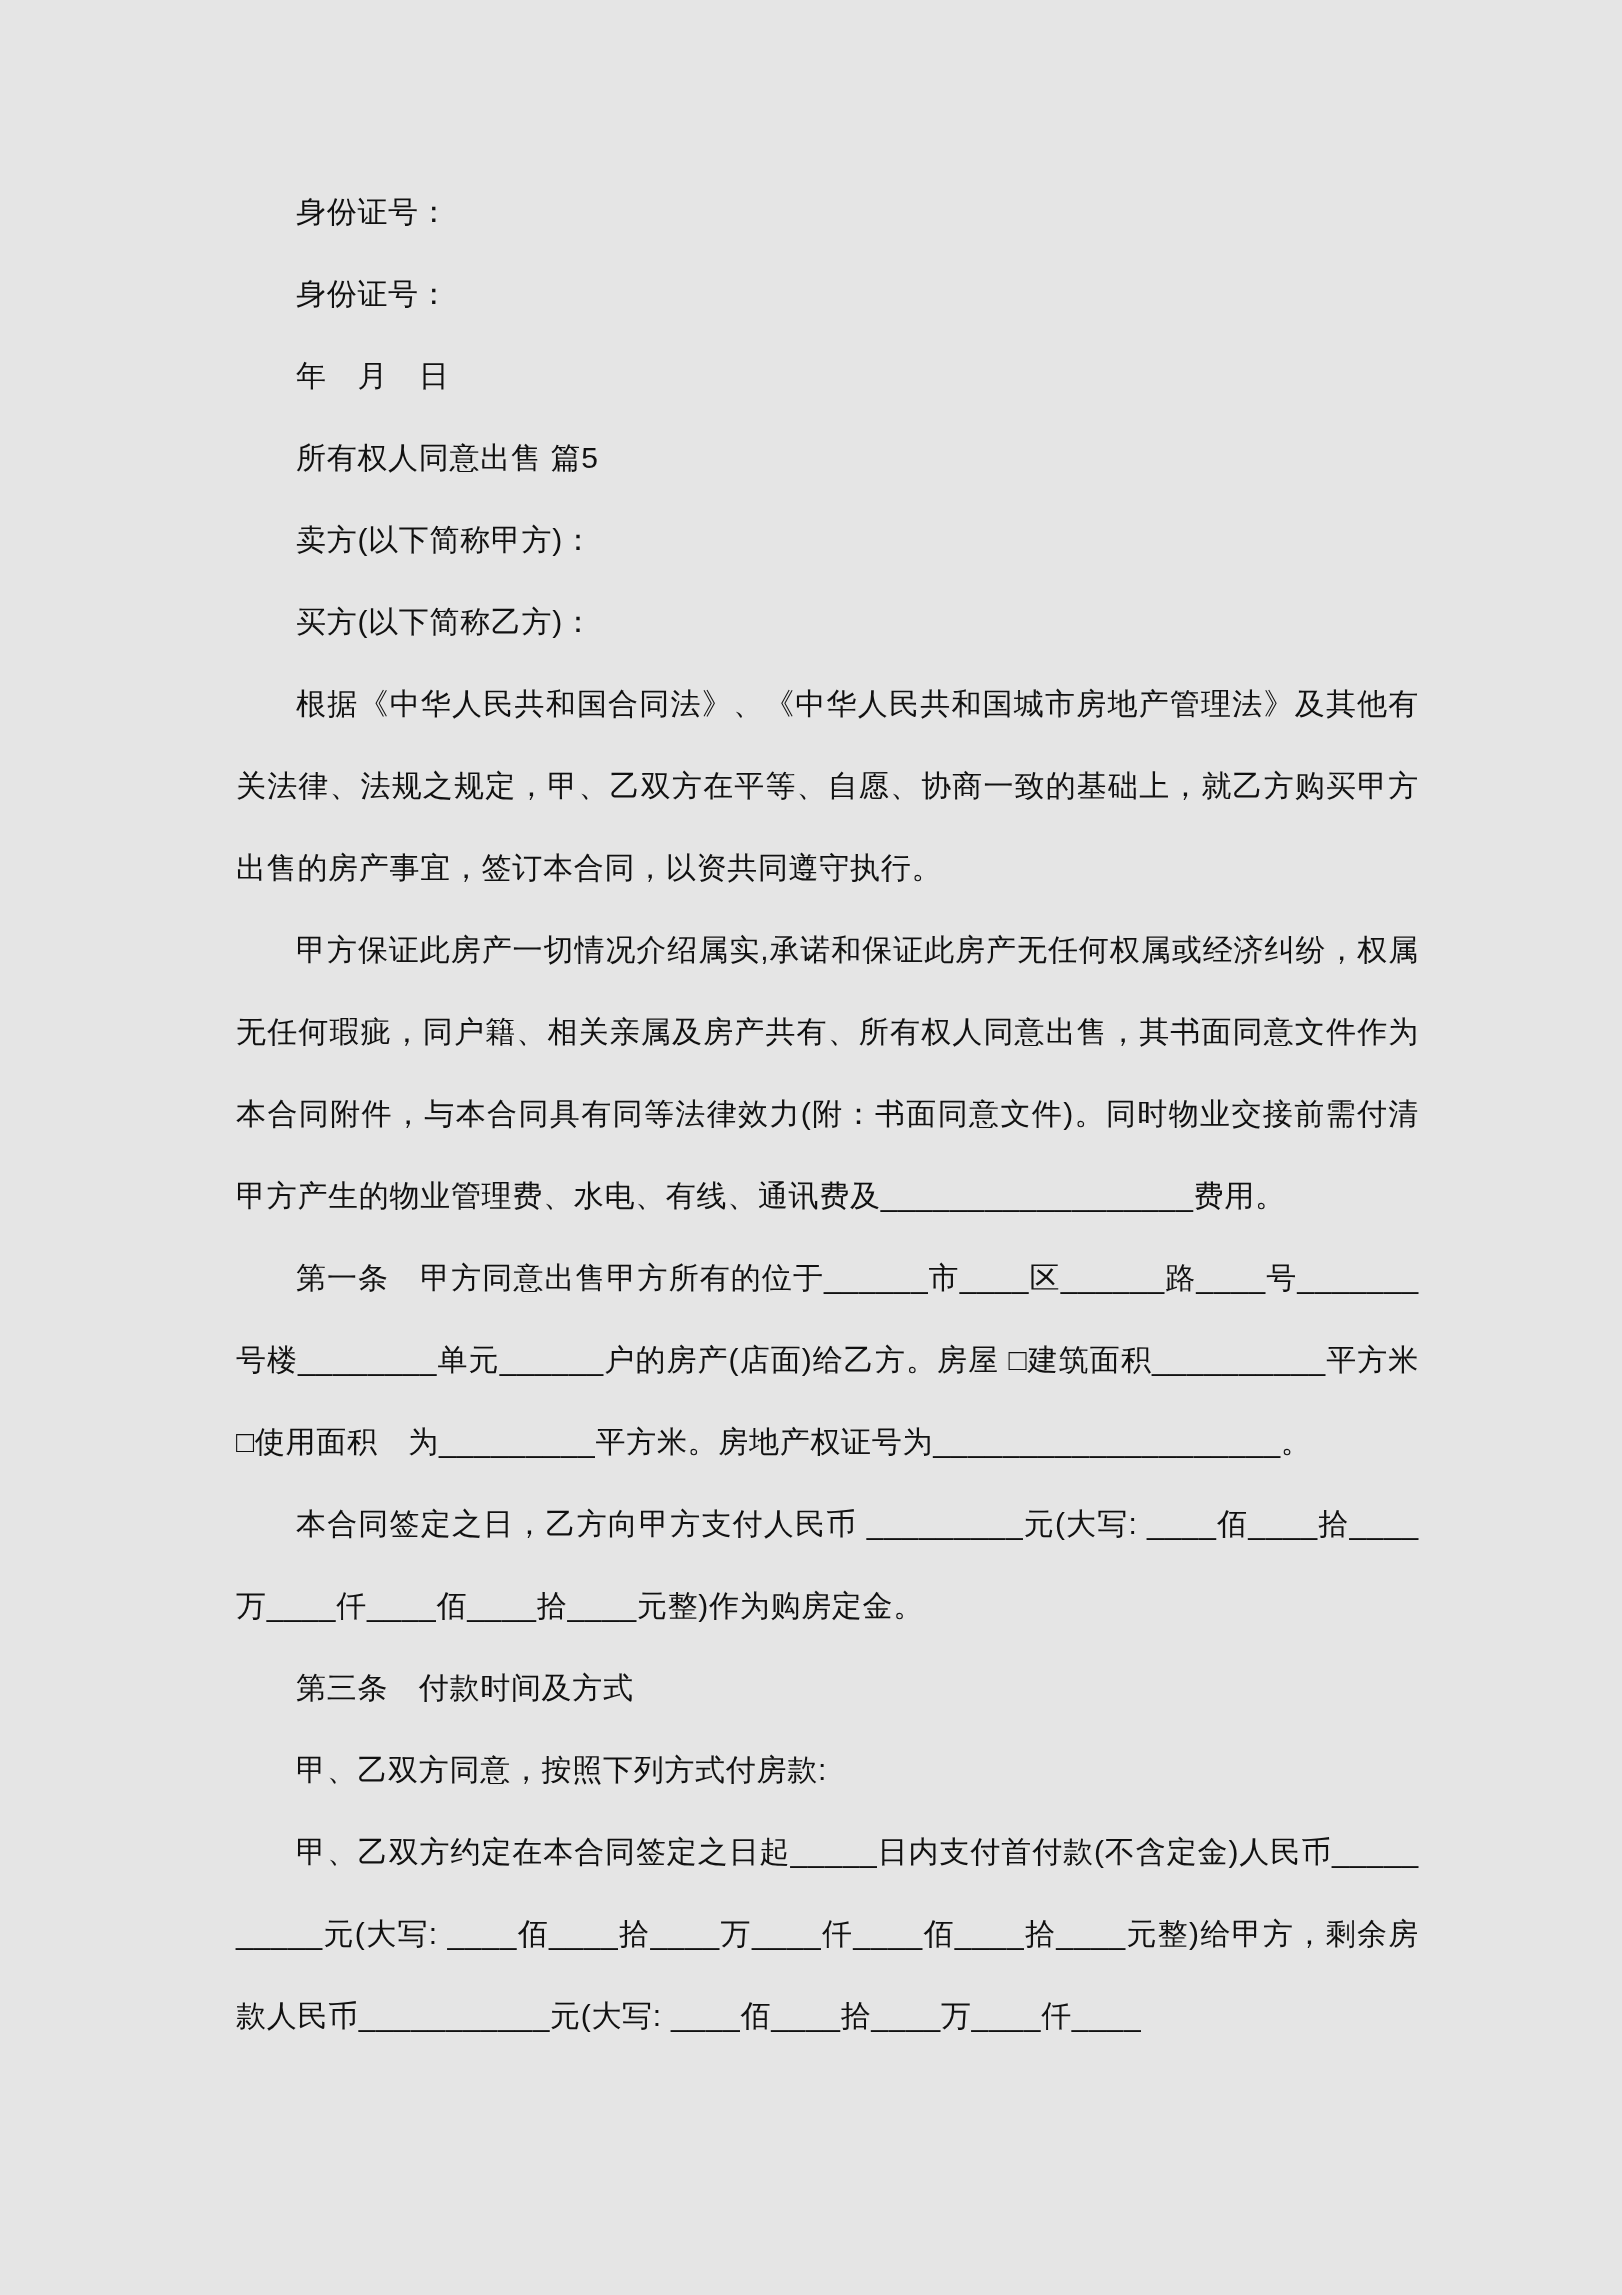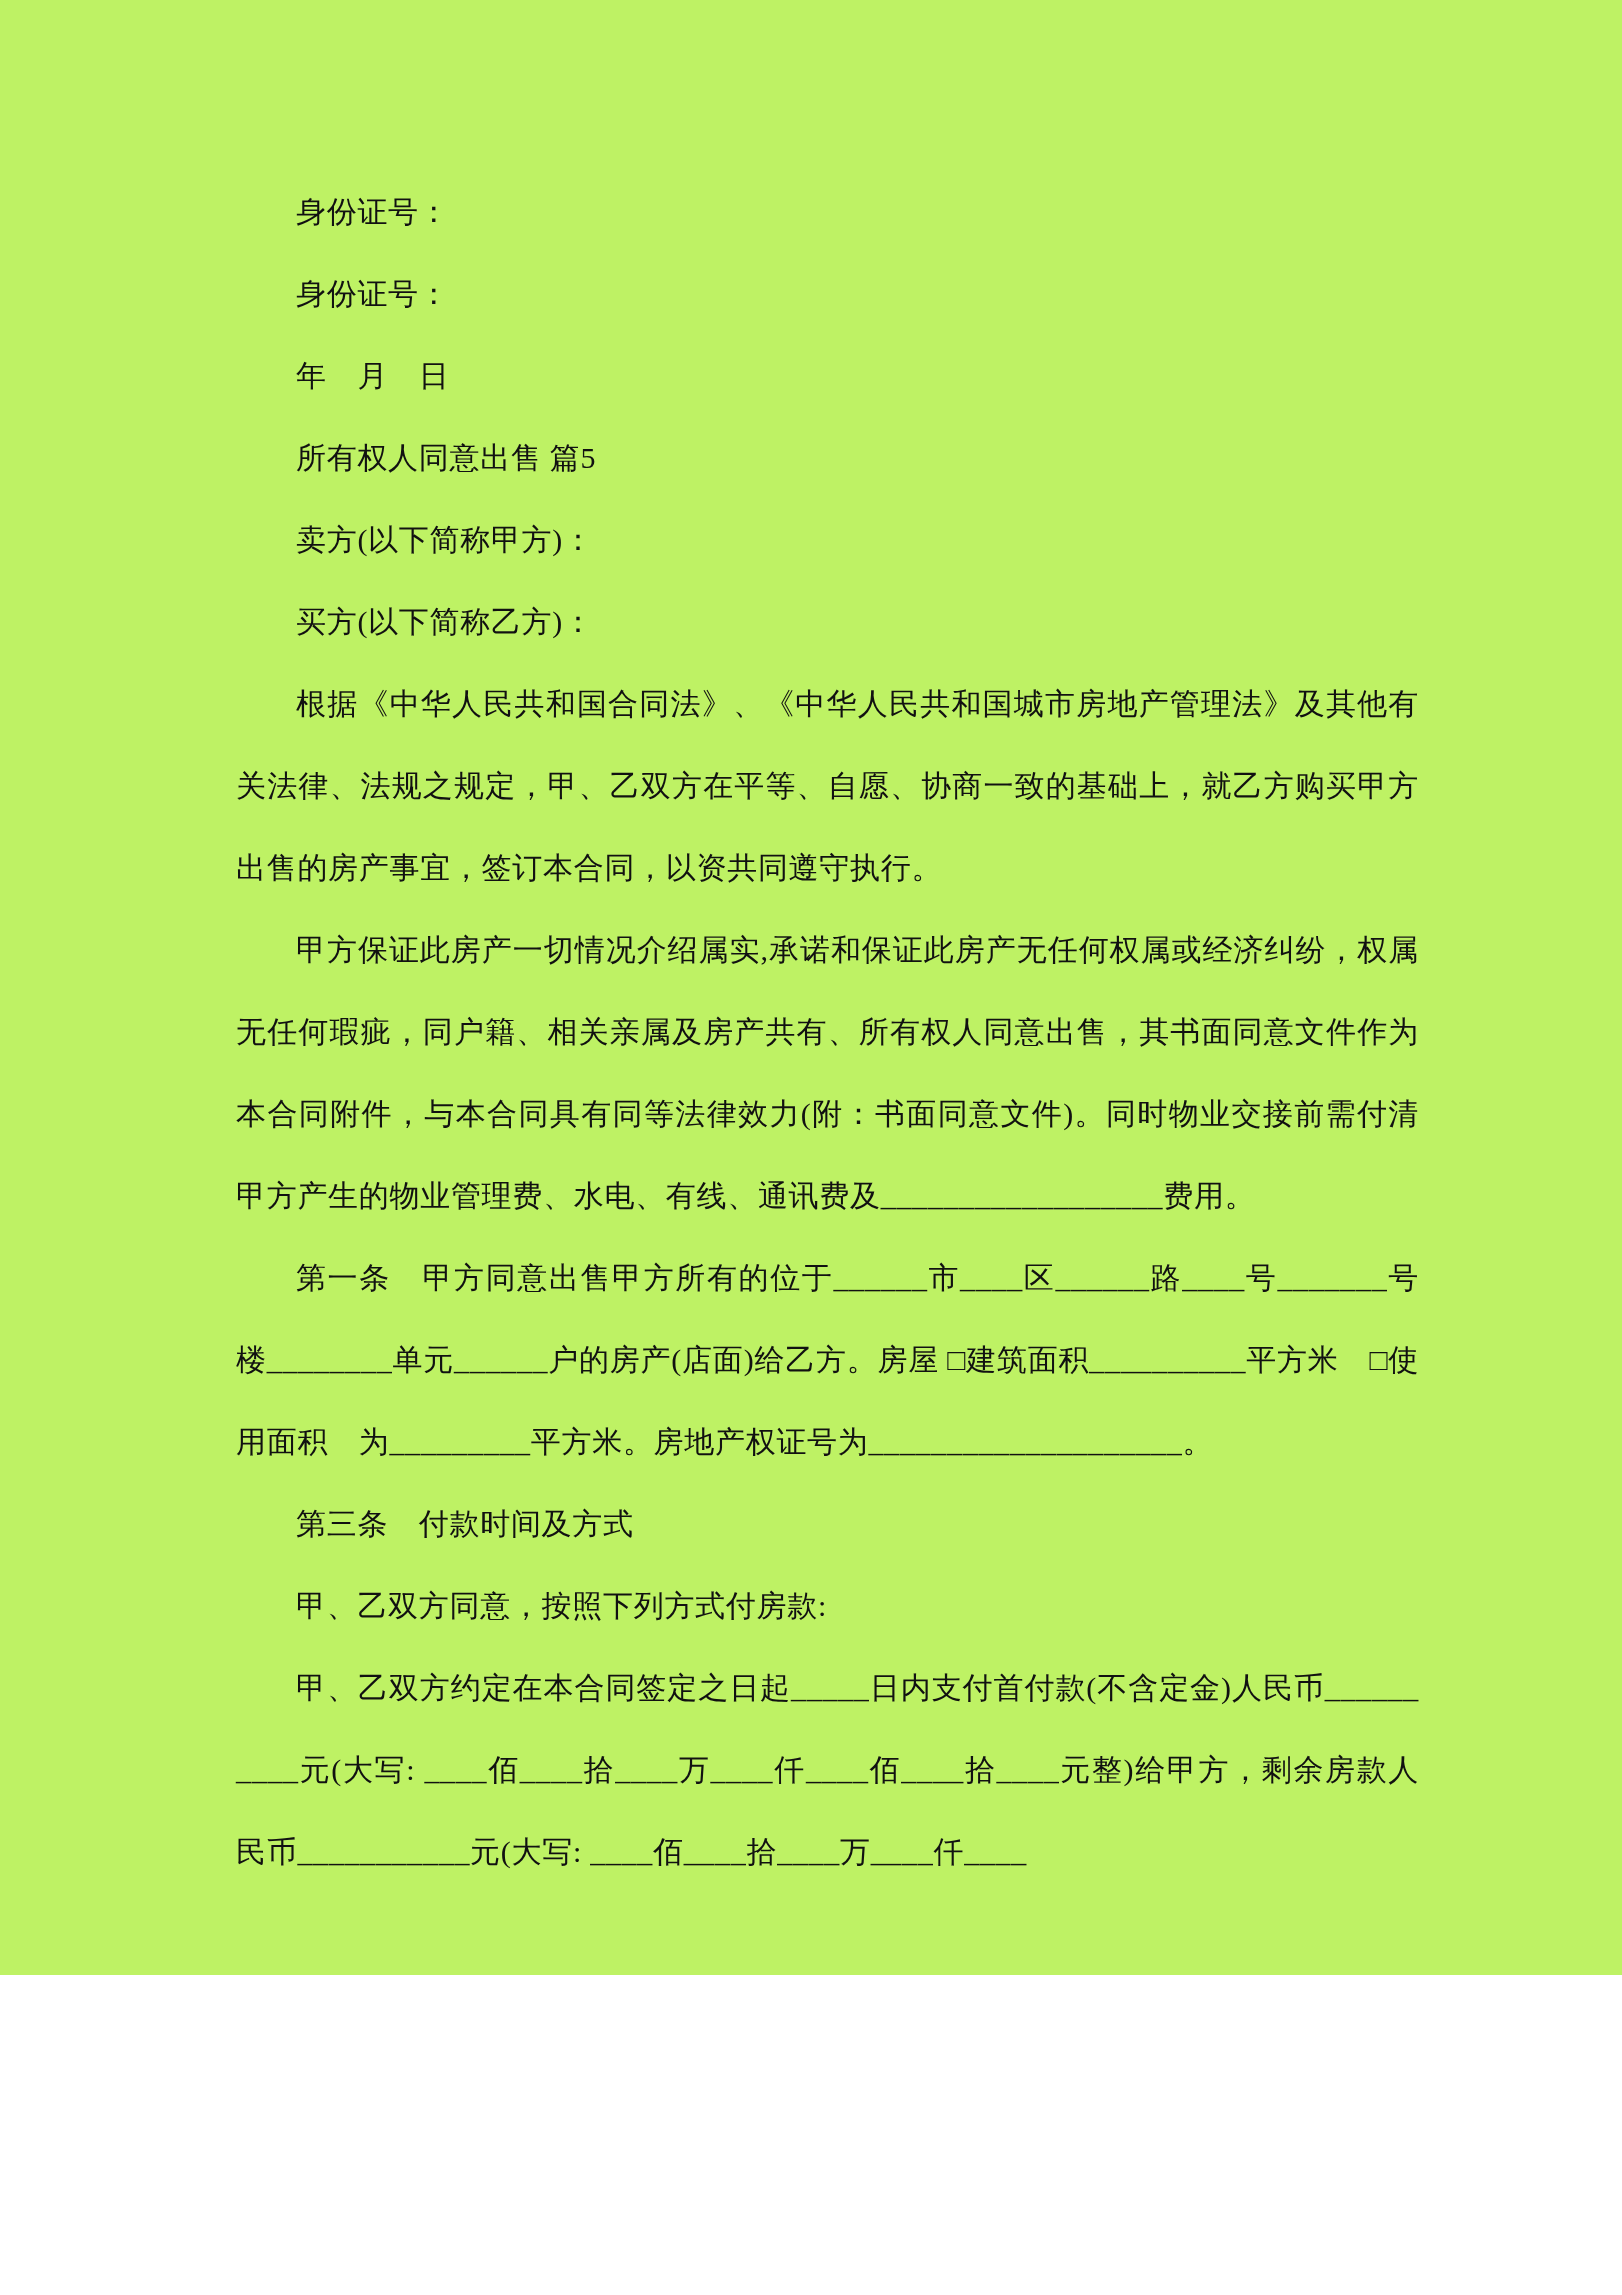--- a/index.html
+++ b/index.html
@@ -3,24 +3,24 @@
 <meta charset="utf-8">
 <style>
   html, body {
     margin: 0;
     padding: 0;
     background: #ffffff;
   }
   .page {
     position: relative;
     width: 1623px;
-    height: 1975px;
-    background: #bef264;
+    height: 2295px;
+    background: #e5e5e5;
     overflow: hidden;
-    font-family: Liberation Serif, serif;
+    font-family: Liberation Sans, sans-serif;
   }
   .doc-body {
     position: absolute;
     left: 236px;
     top: 171px;
     width: 1183px;
   }
   .doc-body p {
     margin: 0;
     padding: 0;
@@ -41,18 +41,19 @@
   <div class="doc-body">
       <p>身份证号：</p>
       <p>身份证号：</p>
       <p>年　月　日</p>
       <p>所有权人同意出售 篇5</p>
       <p>卖方(以下简称甲方)：</p>
       <p>买方(以下简称乙方)：</p>
       <p>根据《中华人民共和国合同法》、《中华人民共和国城市房地产管理法》及其他有关法律、法规之规定，甲、乙双方在平等、自愿、协商一致的基础上，就乙方购买甲方出售的房产事宜，签订本合同，以资共同遵守执行。</p>
       <p>甲方保证此房产一切情况介绍属实,承诺和保证此房产无任何权属或经济纠纷，权属无任何瑕疵，同户籍、相关亲属及房产共有、所有权人同意出售，其书面同意文件作为本合同附件，与本合同具有同等法律效力(附：书面同意文件)。同时物业交接前需付清甲方产生的物业管理费、水电、有线、通讯费及__________________费用。</p>
       <p>第一条　甲方同意出售甲方所有的位于______市____区______路____号_______号楼________单元______户的房产(店面)给乙方。房屋 □建筑面积__________平方米　□使用面积　为_________平方米。房地产权证号为____________________。</p>
+      <p>本合同签定之日，乙方向甲方支付人民币 _________元(大写: ____佰____拾____万____仟____佰____拾____元整)作为购房定金。</p>
       <p>第三条　付款时间及方式</p>
       <p>甲、乙双方同意，按照下列方式付房款:</p>
       <p>甲、乙双方约定在本合同签定之日起_____日内支付首付款(不含定金)人民币__________元(大写: ____佰____拾____万____仟____佰____拾____元整)给甲方，剩余房款人民币___________元(大写: ____佰____拾____万____仟____</p>
     </div>
 </div>
 
 
 </body></html>

